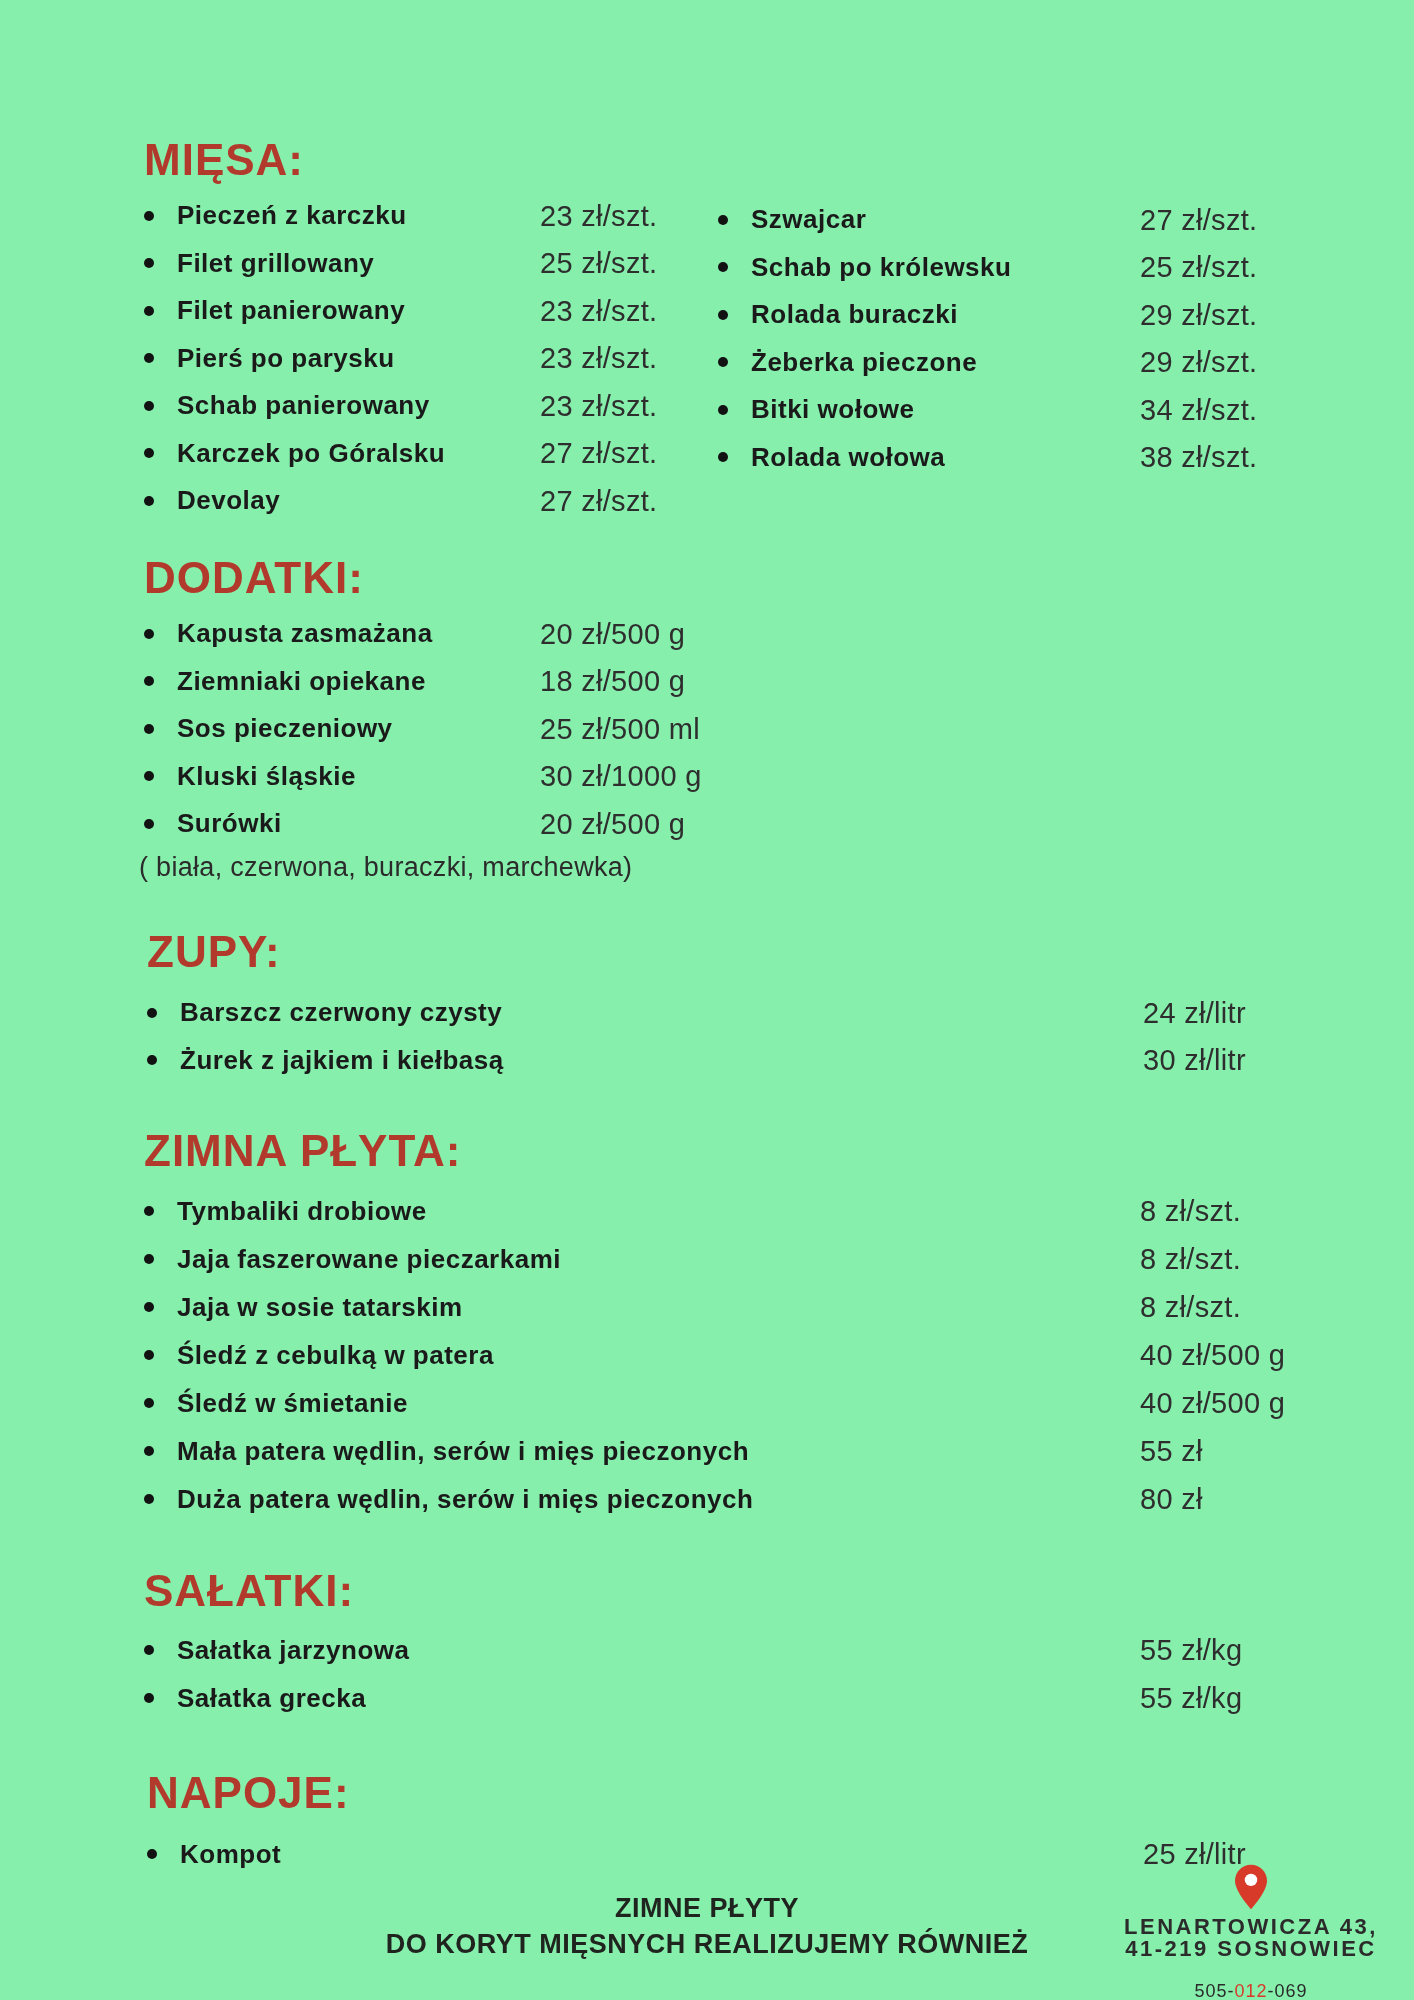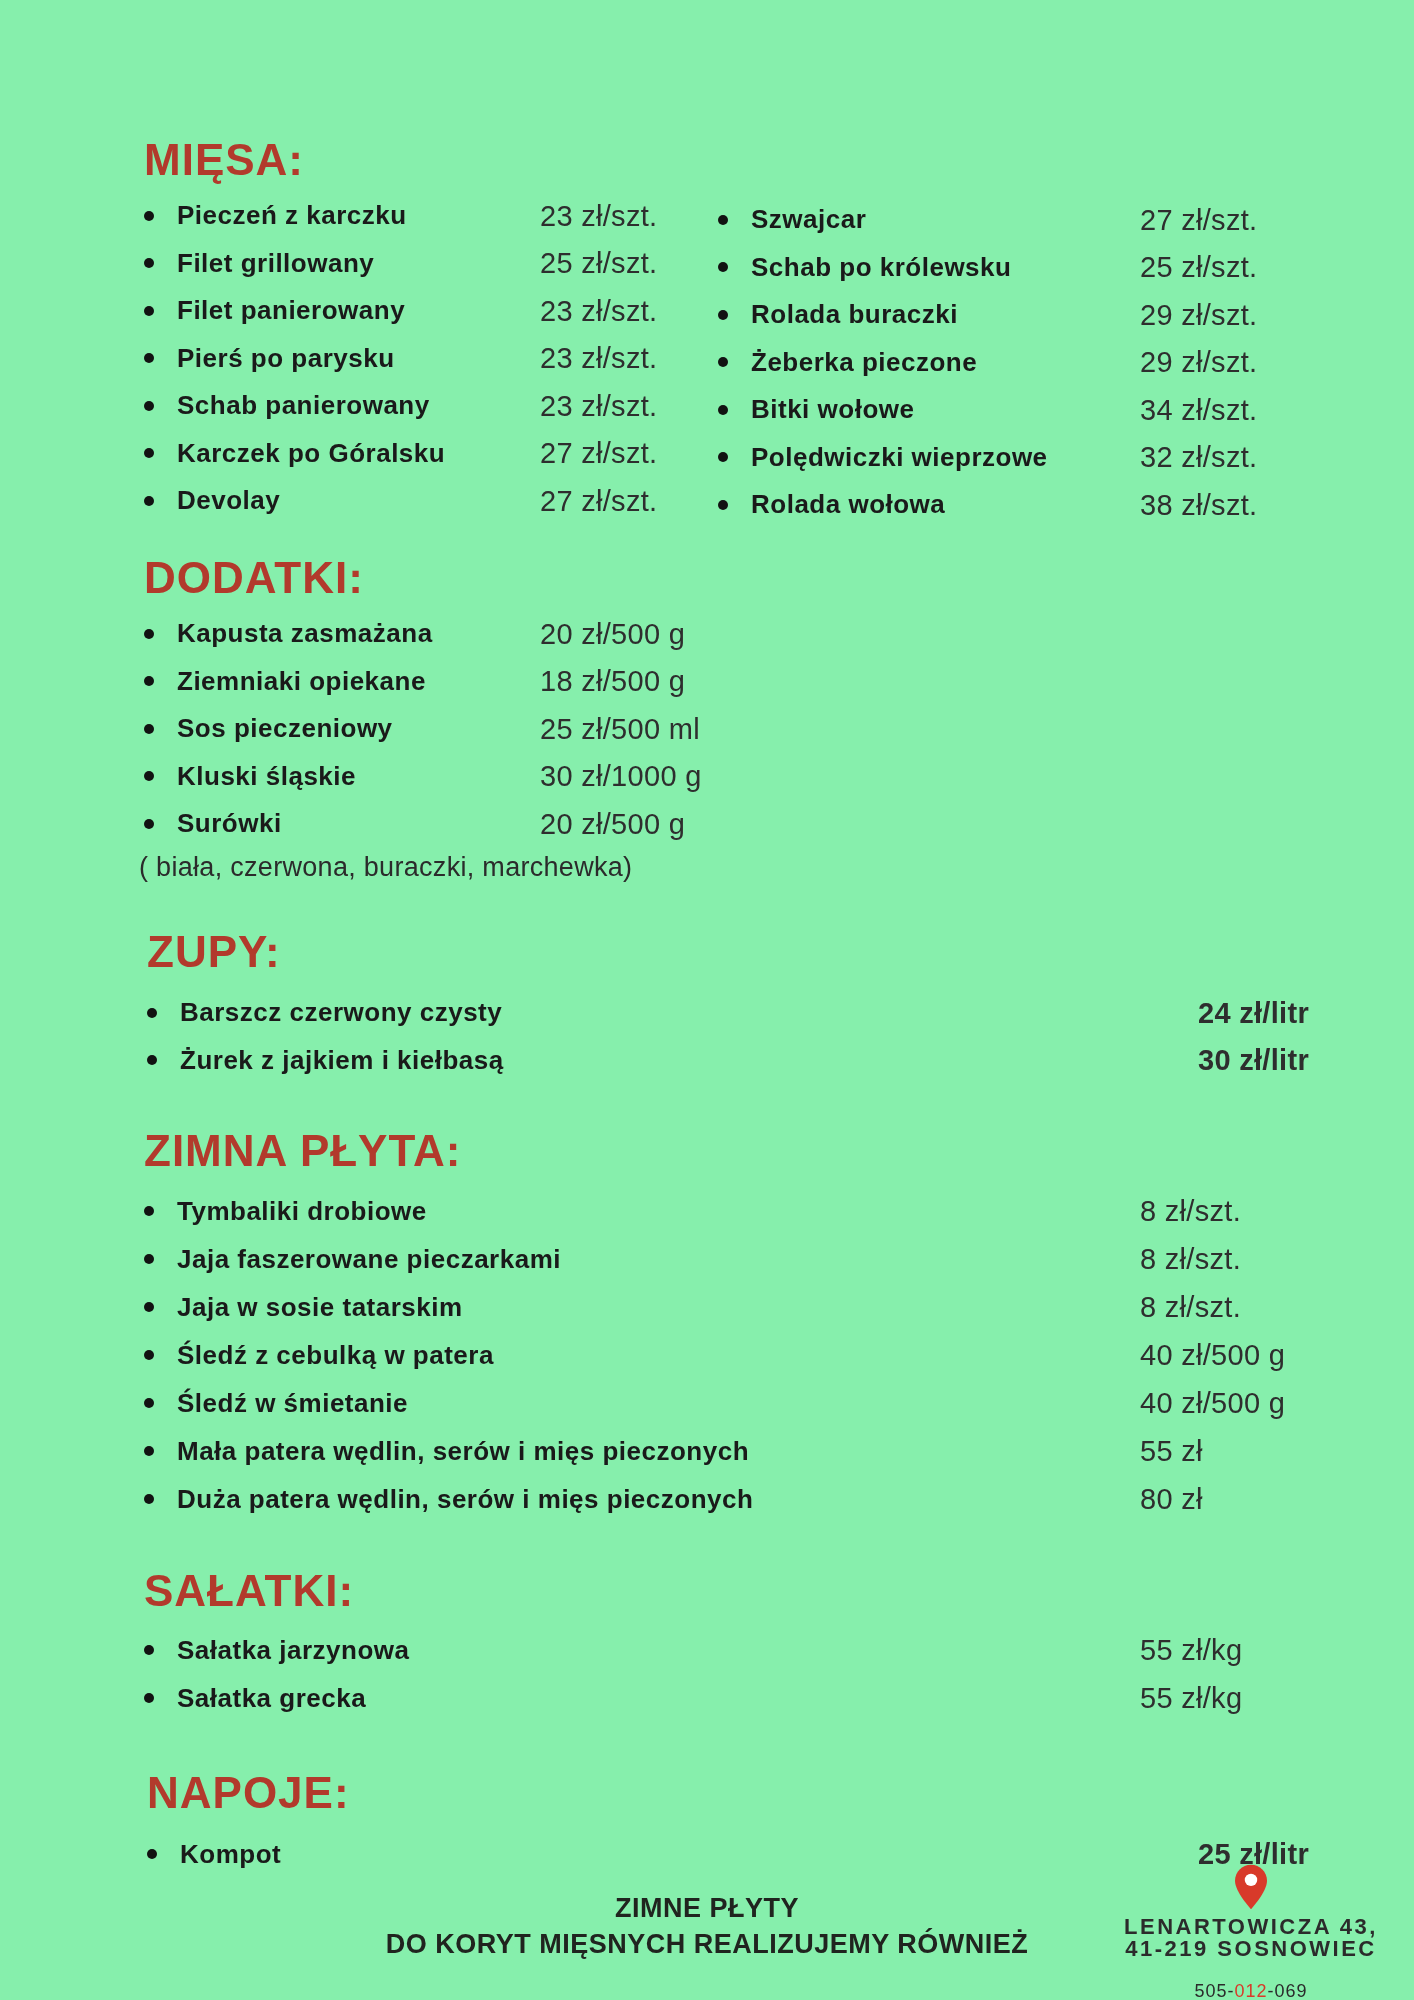--- a/index.html
+++ b/index.html
@@ -17,21 +17,21 @@
   .list{position:absolute;}
   .row{position:relative;display:flex;align-items:center;white-space:nowrap;}
   .rh475{height:47.5px;}
   .rh48{height:48px;}
   .bullet{flex:none;width:10px;height:10px;border-radius:50%;background:#121212;margin-right:23px;}
   .name{font-weight:700;font-size:26px;letter-spacing:0.5px;color:var(--ink);}
   .price{position:absolute;top:50%;transform:translateY(-50%);font-weight:400;font-size:29px;color:var(--price-ink);letter-spacing:0.3px;}
 
   .p396 .price{left:396px;}
   .p422 .price{left:422px;}
-  .p993 .price{left:1051px;font-weight:bold;}
+  .p993 .price{left:996px;}
   .p996 .price{left:996px;}
 
   .note{position:absolute;font-size:27px;font-weight:400;color:#2b2b2b;letter-spacing:0.3px;white-space:nowrap;}
 
   .footer-note{position:absolute;left:347px;top:1890px;width:720px;text-align:center;
     font-size:27px;font-weight:600;color:#20241f;letter-spacing:0.5px;line-height:36px;}
 
   .address{position:absolute;left:1120px;top:1864px;width:262px;text-align:center;}
   .address .pin{display:block;margin:0 auto;}
   .addr-line{font-size:22px;font-weight:700;letter-spacing:2.5px;color:#2b2b2b;line-height:22px;}
@@ -105,25 +105,20 @@
         <span class="name">Żeberka pieczone</span>
         <span class="price">29 zł/szt.</span>
       </div>
     <div class="row rh475">
         <span class="bullet"></span>
         <span class="name">Bitki wołowe</span>
         <span class="price">34 zł/szt.</span>
       </div>
     <div class="row rh475">
         <span class="bullet"></span>
-        <span class="name">Polędwiczki wieprzowe</span>
-        <span class="price">32 zł/szt.</span>
-      </div>
-    <div class="row rh475">
-        <span class="bullet"></span>
         <span class="name">Rolada wołowa</span>
         <span class="price">38 zł/szt.</span>
       </div>
   </div>
 
   <div class="h" style="left:144px;top:556px;">DODATKI:</div>
 
   <div class="list p396" style="left:144px;top:610px;">
     <div class="row rh475">
         <span class="bullet"></span>

